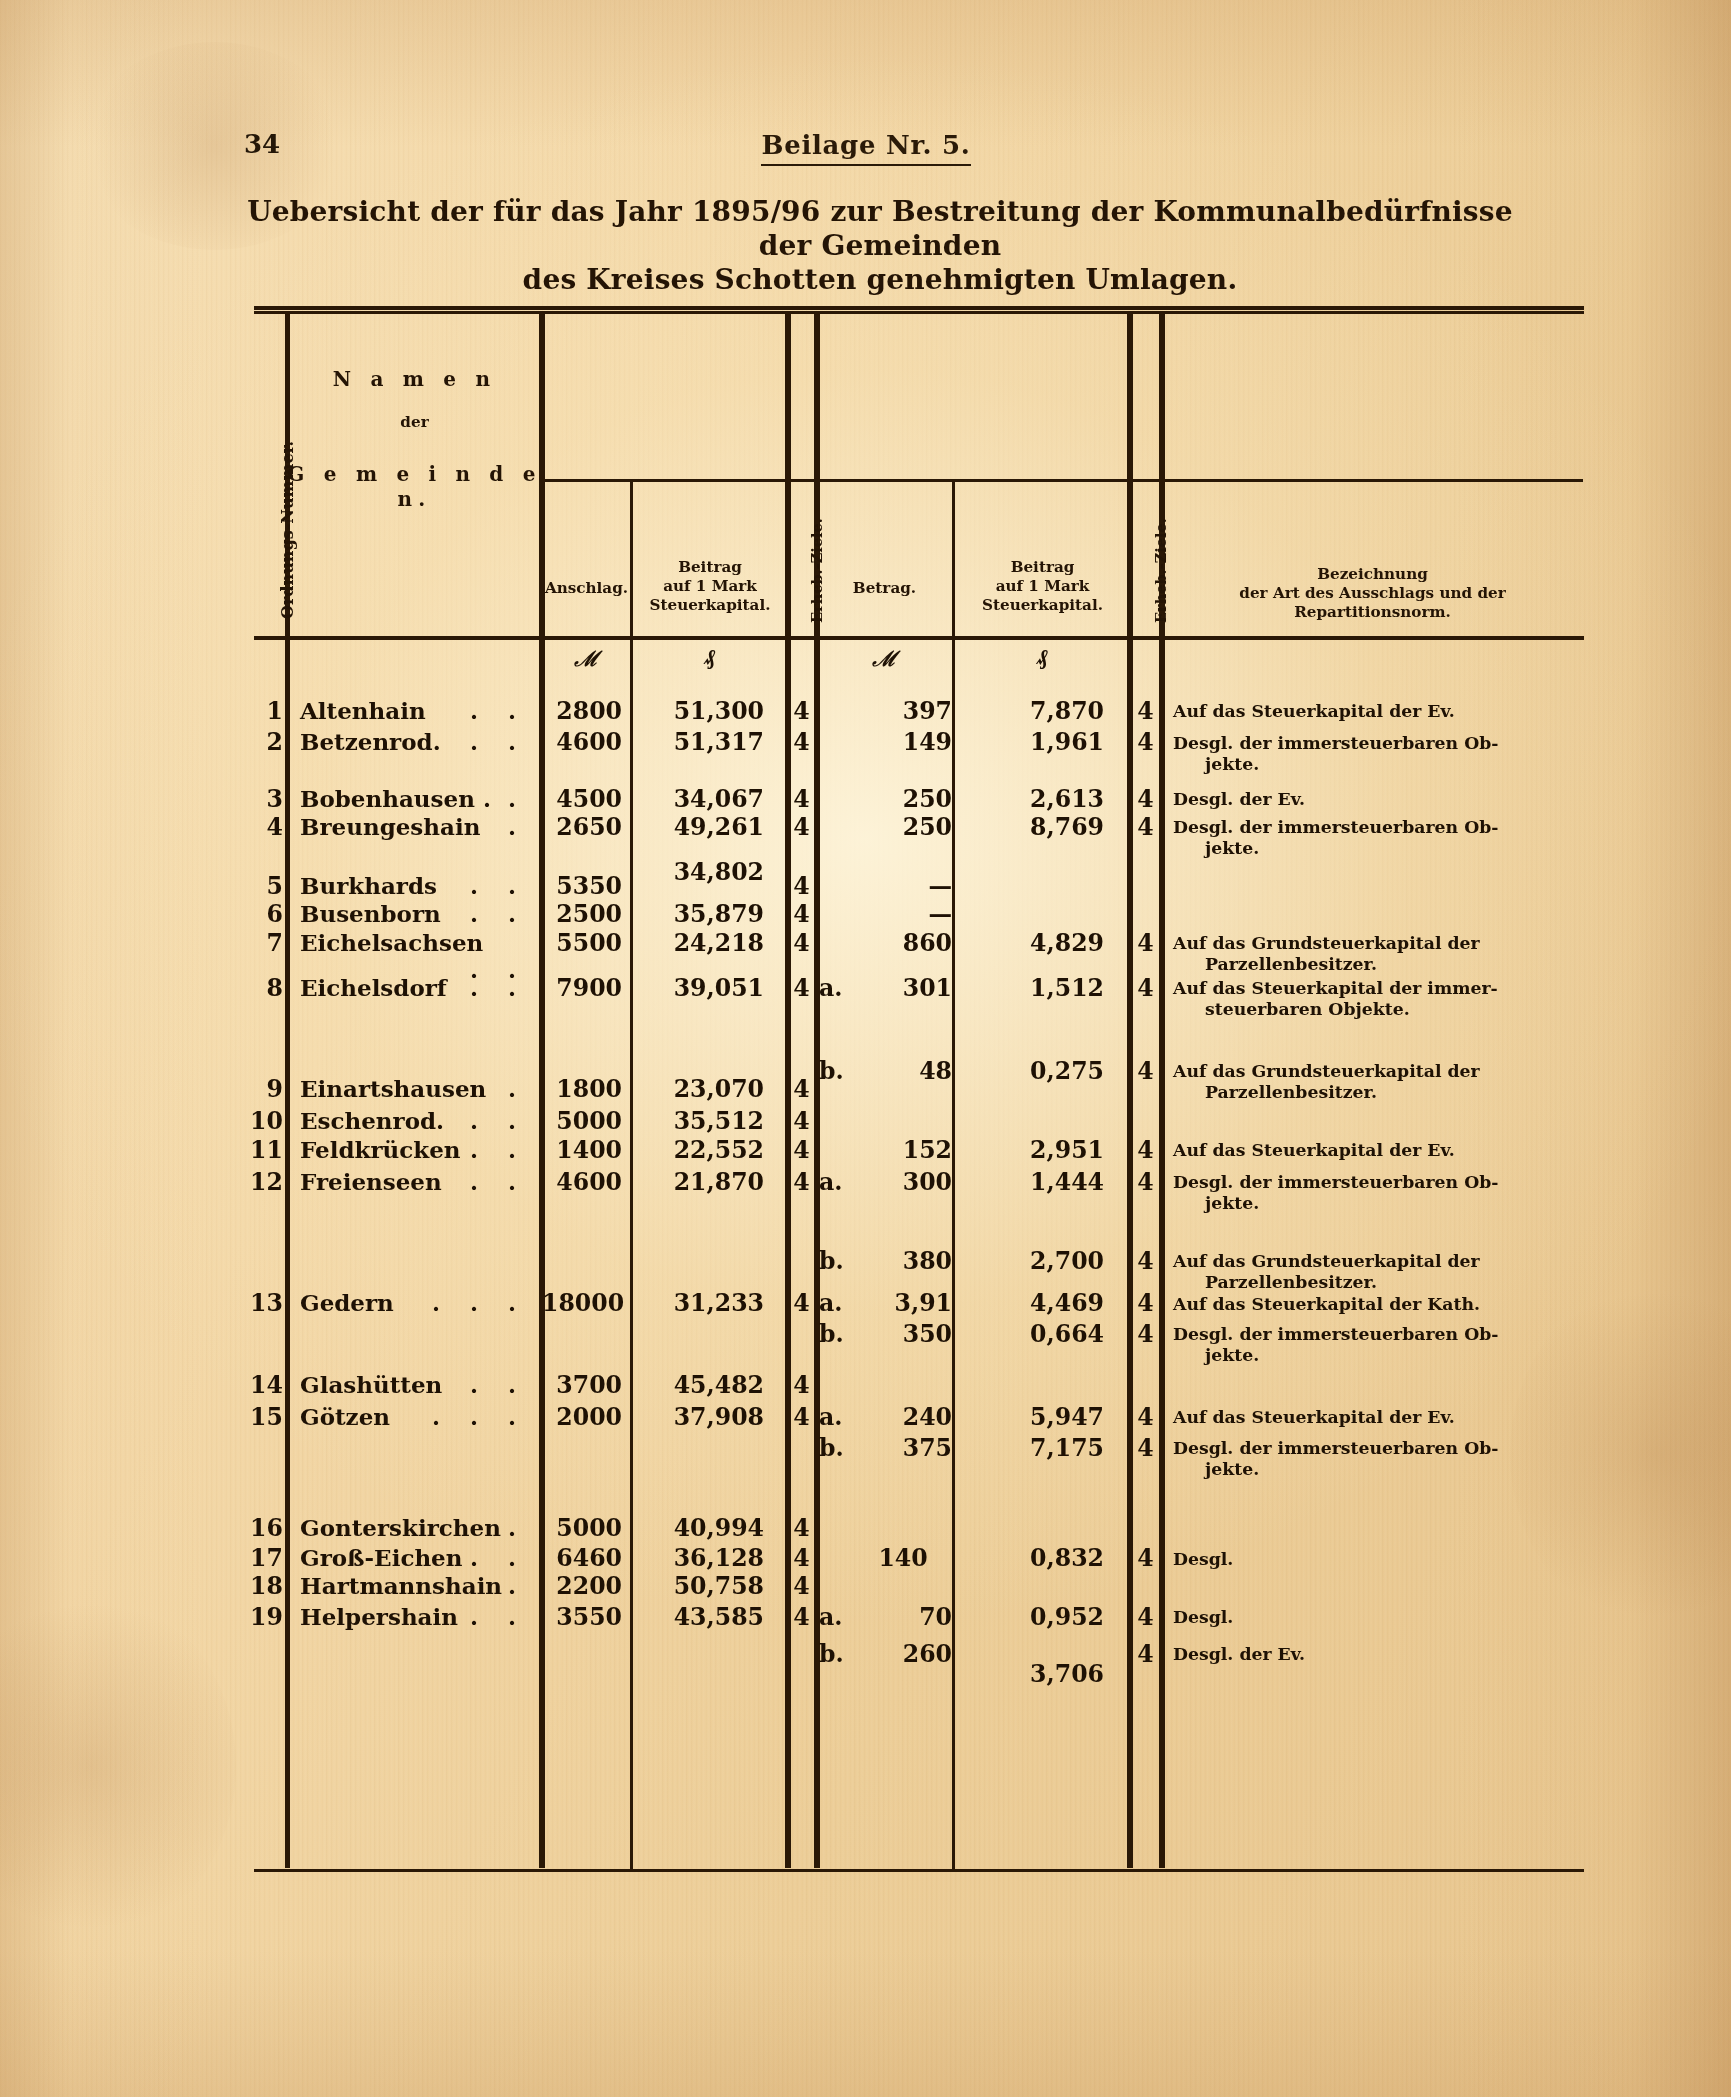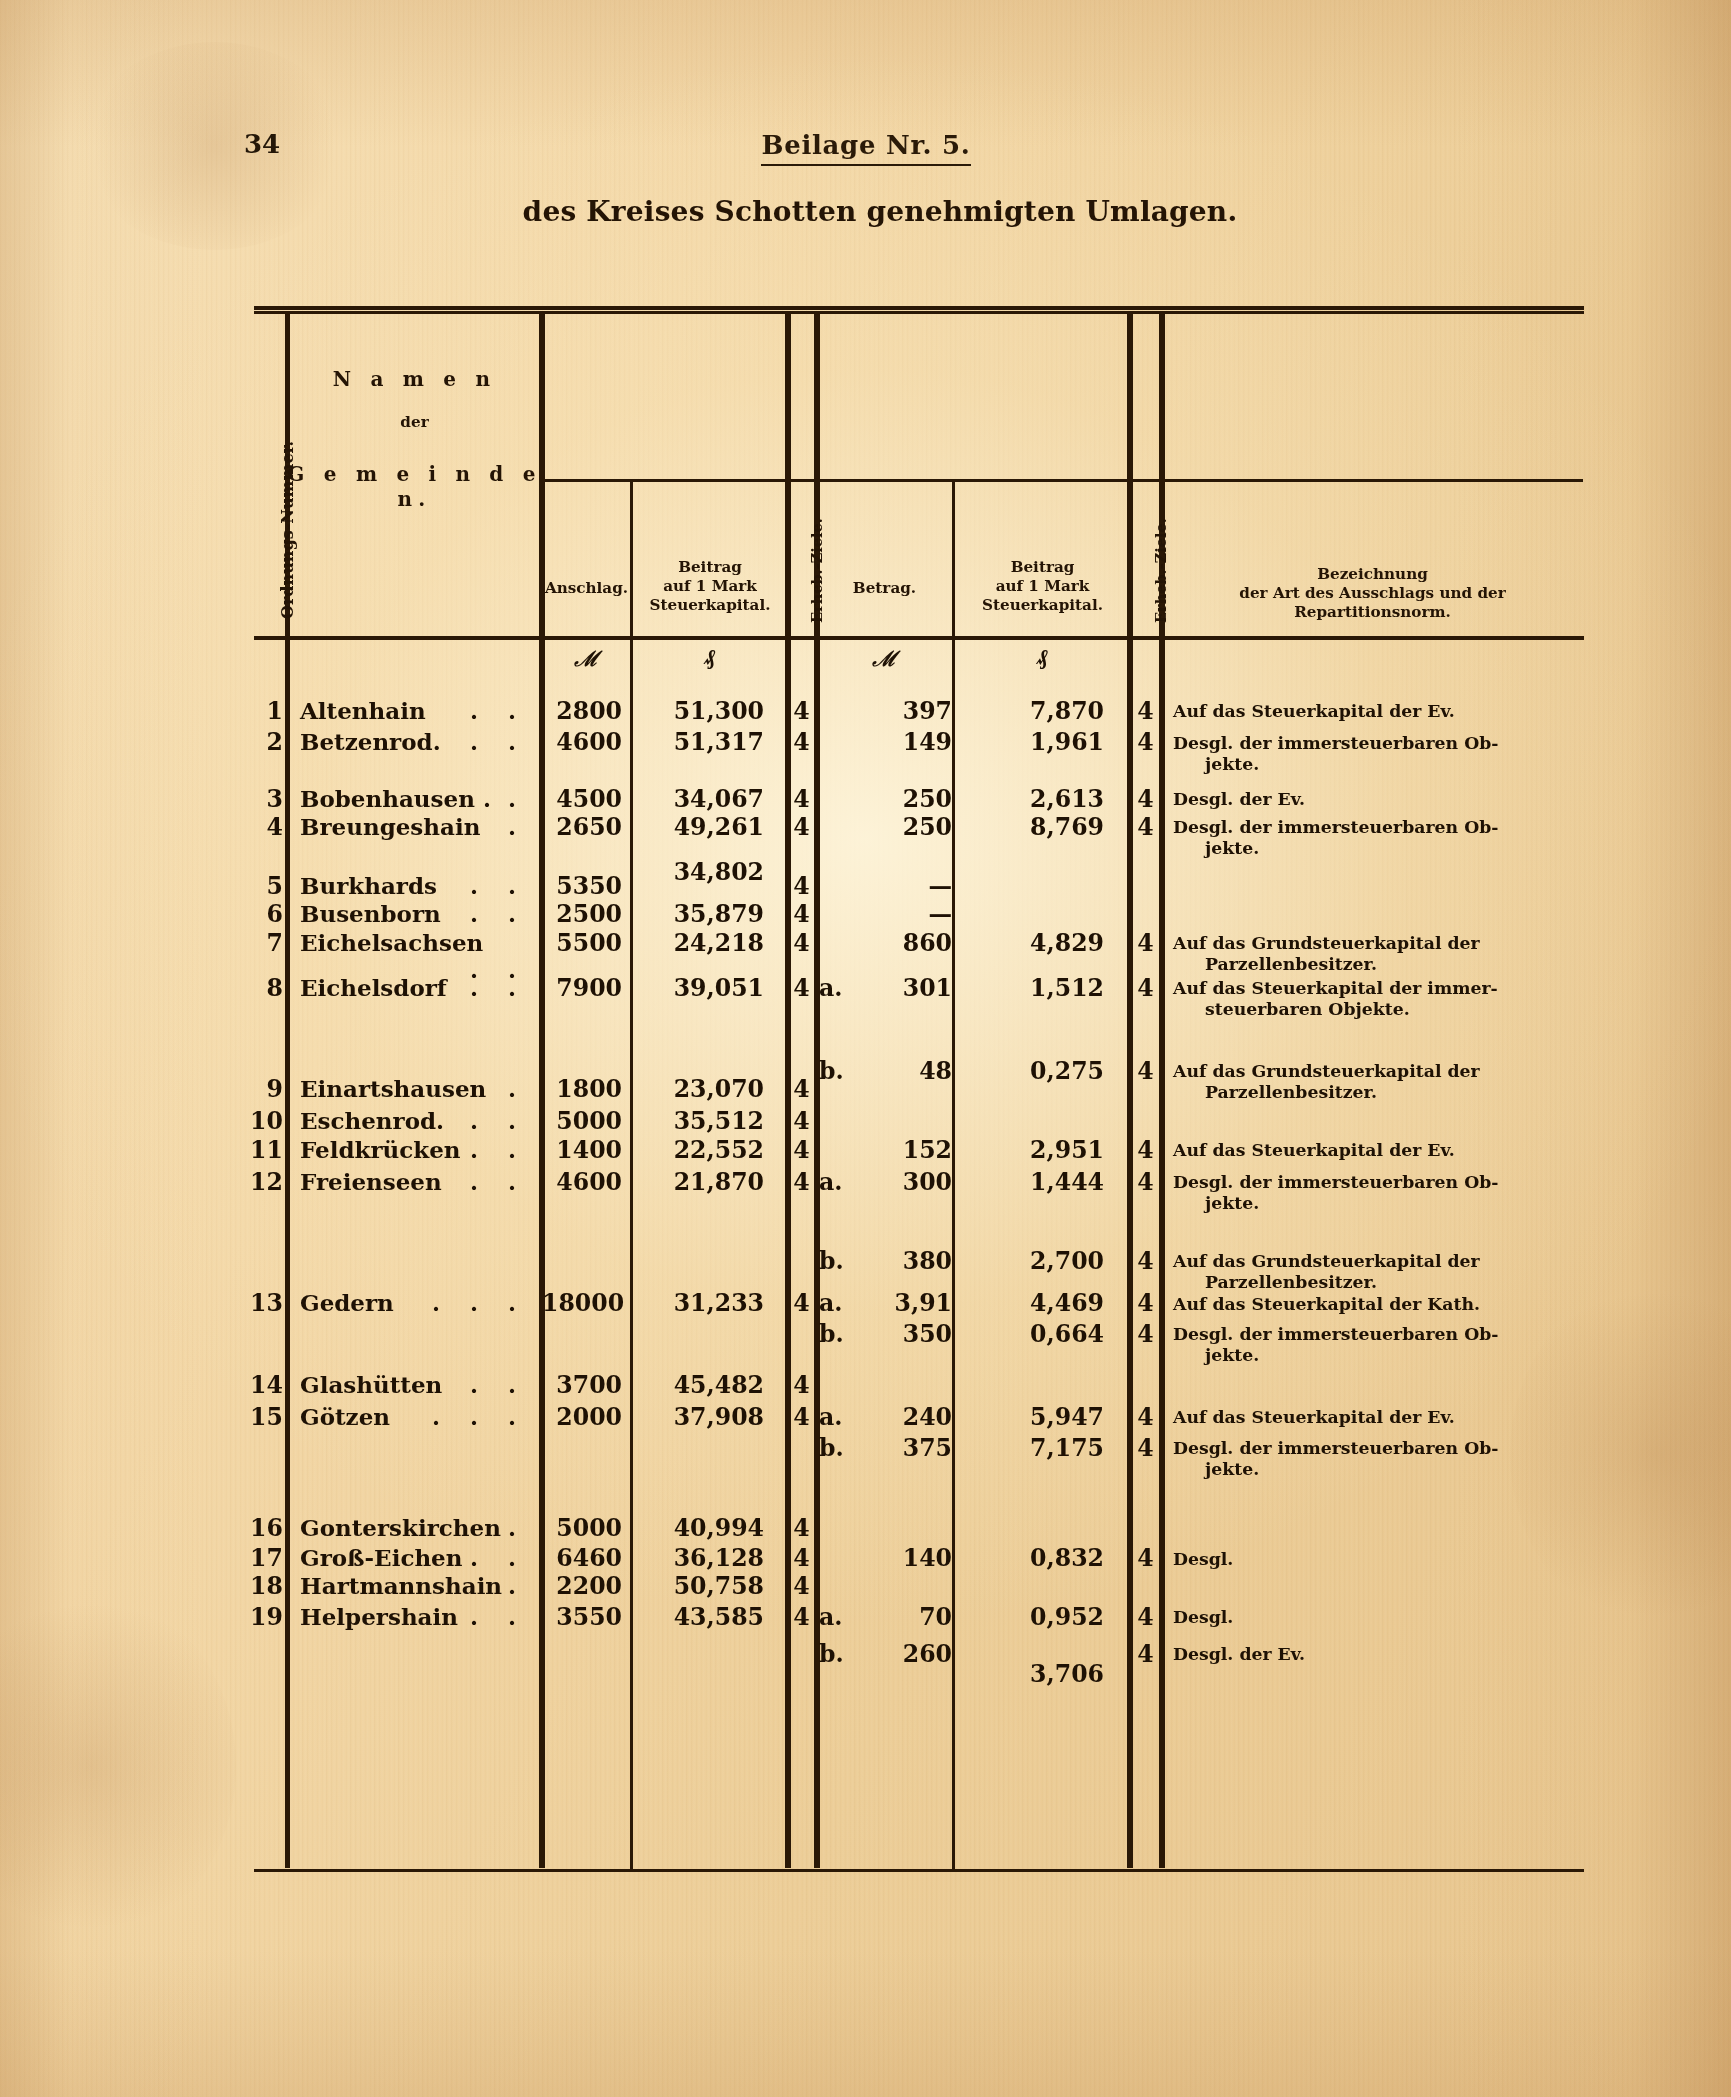--- a/index.html
+++ b/index.html
@@ -93,20 +93,21 @@
 
 <div class="content">
 
   <div class="folio">34</div>
 
   <div class="beilage">
     <span>Beilage Nr. 5.</span>
   </div>
 
   <div class="title">
+    <span>Uebersicht der für das Jahr 1895/96 zur Bestreitung der Kommunalbedürfnisse der Gemeinden</span>
     <span class="l2">des Kreises Schotten genehmigten Umlagen.</span>
   </div>
 
   <div class="tbl" id="tbl">
       <div class="hl" style="left:0px;top:1.4px;width:1330px;height:2.8px;"></div>
       <div class="hl" style="left:288px;top:169px;width:274px;height:2.8px;"></div>
       <div class="hl" style="left:562px;top:169px;width:767px;height:2.8px;"></div>
       <div class="hl" style="left:0px;top:326px;width:1330px;height:4.2px;"></div>
       <div class="hl" style="left:0px;top:1559px;width:1330px;height:2.8px;"></div>
       <div class="vl" style="left:30.5px;top:4.2px;width:5.5px;height:1554px;"></div>
@@ -276,21 +277,21 @@
       <div class="cell num rr" style="left:-4.2px;top:1204px;width:33px;">16</div>
       <div class="cell gname ll" style="left:46px;top:1204px;width:227px;"><span>Gonterskirchen</span><span class="dots" style="float:right;">.</span></div>
       <div class="cell num rr" style="left:288px;top:1204px;width:80px;">5000</div>
       <div class="cell num rr" style="left:378px;top:1204px;width:132px;">40,994</div>
       <div class="cell num cc" style="left:533px;top:1204px;width:29px;">4</div>
       <div class="cell num rr" style="left:-4.2px;top:1234px;width:33px;">17</div>
       <div class="cell gname ll" style="left:46px;top:1234px;width:227px;"><span>Groß-Eichen</span><span class="dots" style="float:right;">.  .</span></div>
       <div class="cell num rr" style="left:288px;top:1234px;width:80px;">6460</div>
       <div class="cell num rr" style="left:378px;top:1234px;width:132px;">36,128</div>
       <div class="cell num cc" style="left:533px;top:1234px;width:29px;">4</div>
-      <div class="cell num rr" style="left:600px;top:1234px;width:98px;">140</div>
+      <div class="cell num rr" style="left:600px;top:1234px;width:98px;text-align:center;">140</div>
       <div class="cell num rr" style="left:700px;top:1234px;width:150px;">0,832</div>
       <div class="cell num cc" style="left:876px;top:1234px;width:31px;">4</div>
       <div class="cell desc ll" style="left:919px;top:1239px;width:402px;"><span>Desgl.</span></div>
       <div class="cell num rr" style="left:-4.2px;top:1262px;width:33px;">18</div>
       <div class="cell gname ll" style="left:46px;top:1262px;width:227px;"><span>Hartmannshain</span><span class="dots" style="float:right;">.</span></div>
       <div class="cell num rr" style="left:288px;top:1262px;width:80px;">2200</div>
       <div class="cell num rr" style="left:378px;top:1262px;width:132px;">50,758</div>
       <div class="cell num cc" style="left:533px;top:1262px;width:29px;">4</div>
       <div class="cell num rr" style="left:-4.2px;top:1293px;width:33px;">19</div>
       <div class="cell gname ll" style="left:46px;top:1293px;width:227px;"><span>Helpershain</span><span class="dots" style="float:right;">.  .</span></div>

